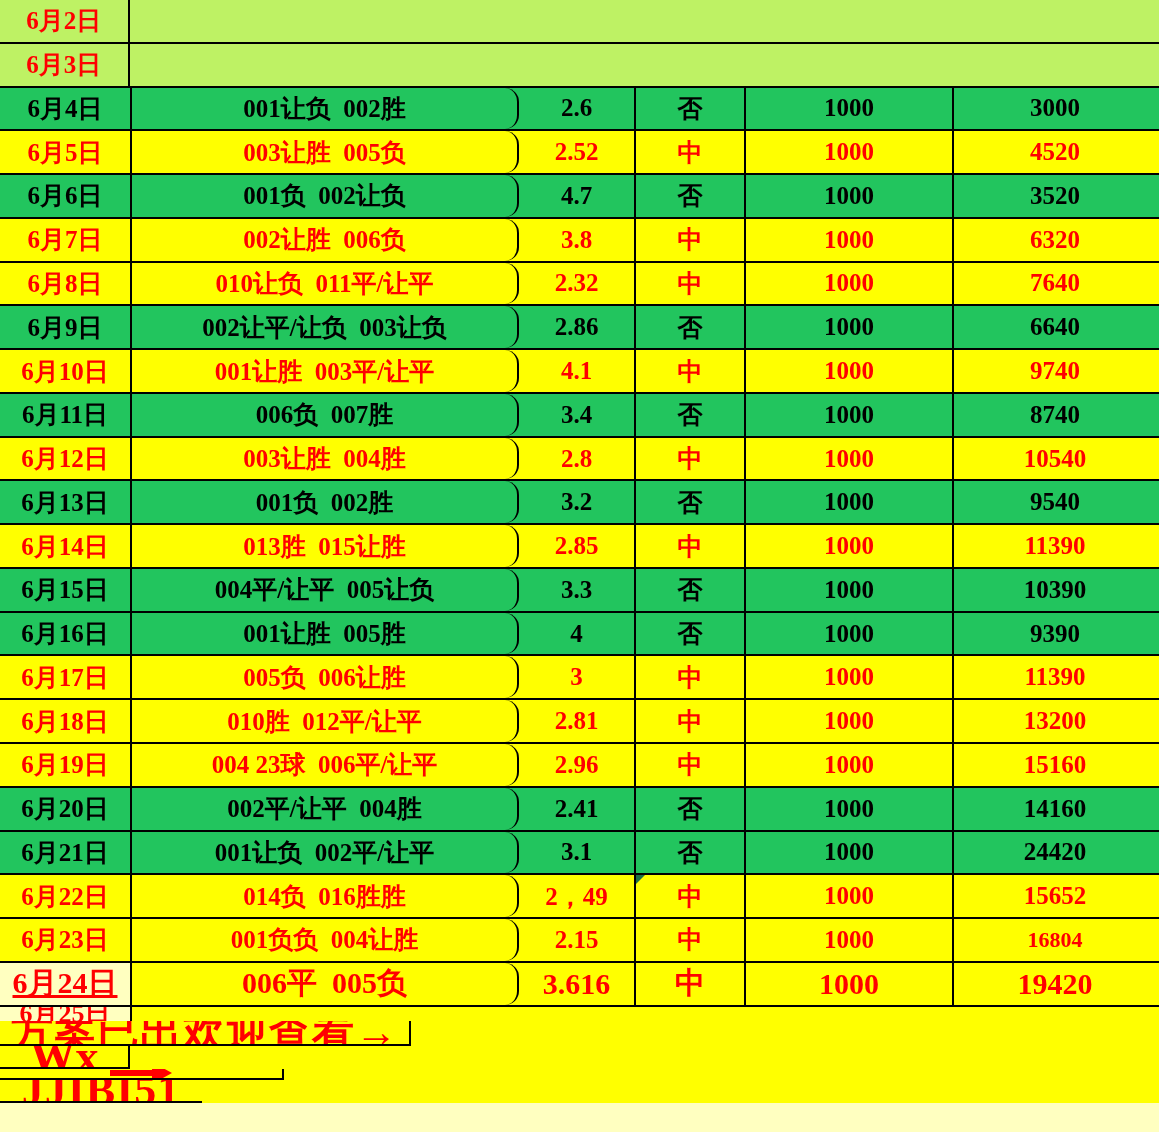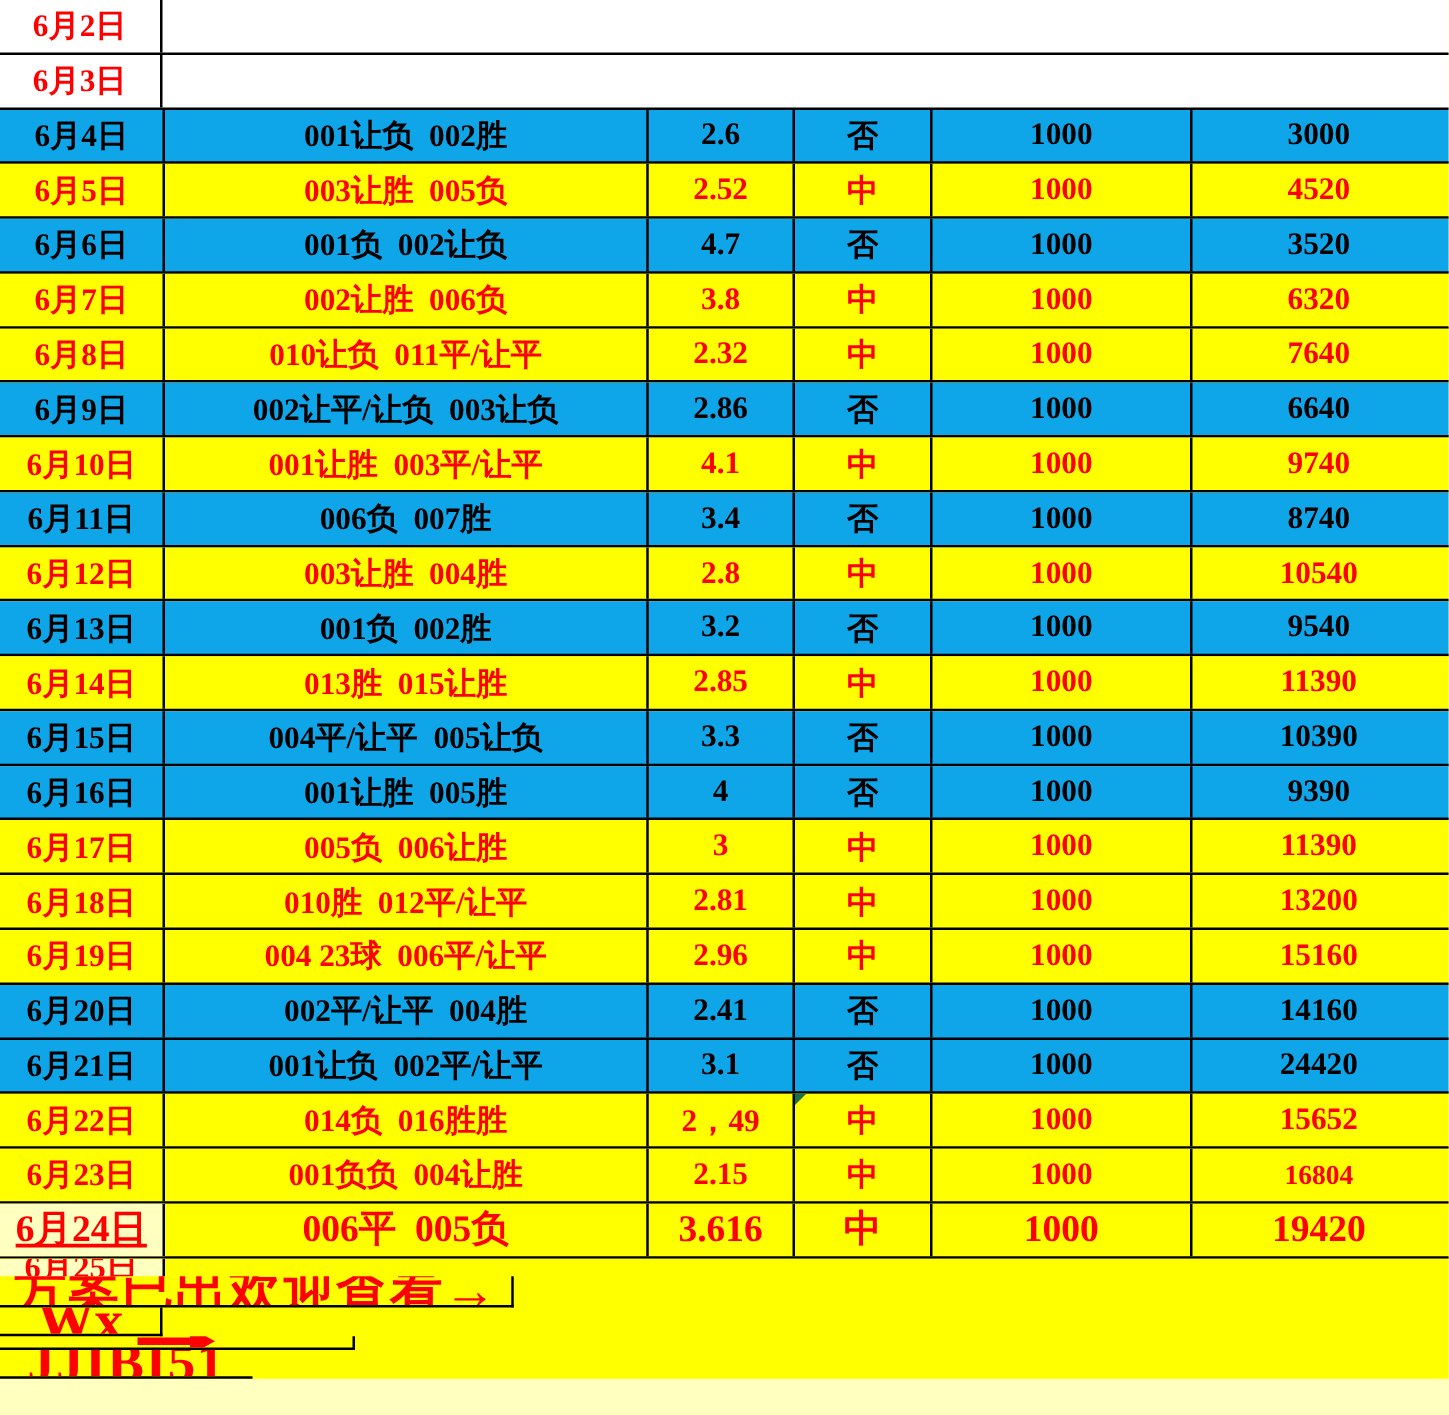--- a/index.html
+++ b/index.html
@@ -22,30 +22,30 @@
     box-sizing:border-box;
     border-right:2px solid #000;
     font-size:25px;
     white-space:pre;
     position:relative;
     overflow:hidden;
   }
   .cell:last-child { border-right:none; }
 
   .c-date    { width:132px; }
-  .c-match   { width:387px; }
+  .c-match   { width:387px;border-radius:14px; }
   .c-odds    { width:117px; }
   .c-result  { width:110px; }
   .c-stake   { width:208px; }
   .c-balance { width:202px; }
   .c-merged  { width:1049px; border-right:none;margin-top:48px; }
 
-  .row.loss    { background:#0ea5e9; color:#000000; }
+  .row.loss    { background:#22c55e; color:#000000; }
   .row.win     { background:#FFFF00; color:#FF0000; }
-  .row.nomatch { background:#ffffff; color:#FF0000; }
+  .row.nomatch { background:#bef264; color:#FF0000; }
 
   .row.big .cell { font-size:30px; }
   .cell.pale { background:#FFFFC0;text-decoration:underline; }
   .cell.small-num { font-size:22px; }
 
   .corner-marker {
     position:absolute; top:0; left:0; width:0; height:0;
     border-top:9px solid #1D7044;
     border-right:9px solid transparent;
   }

